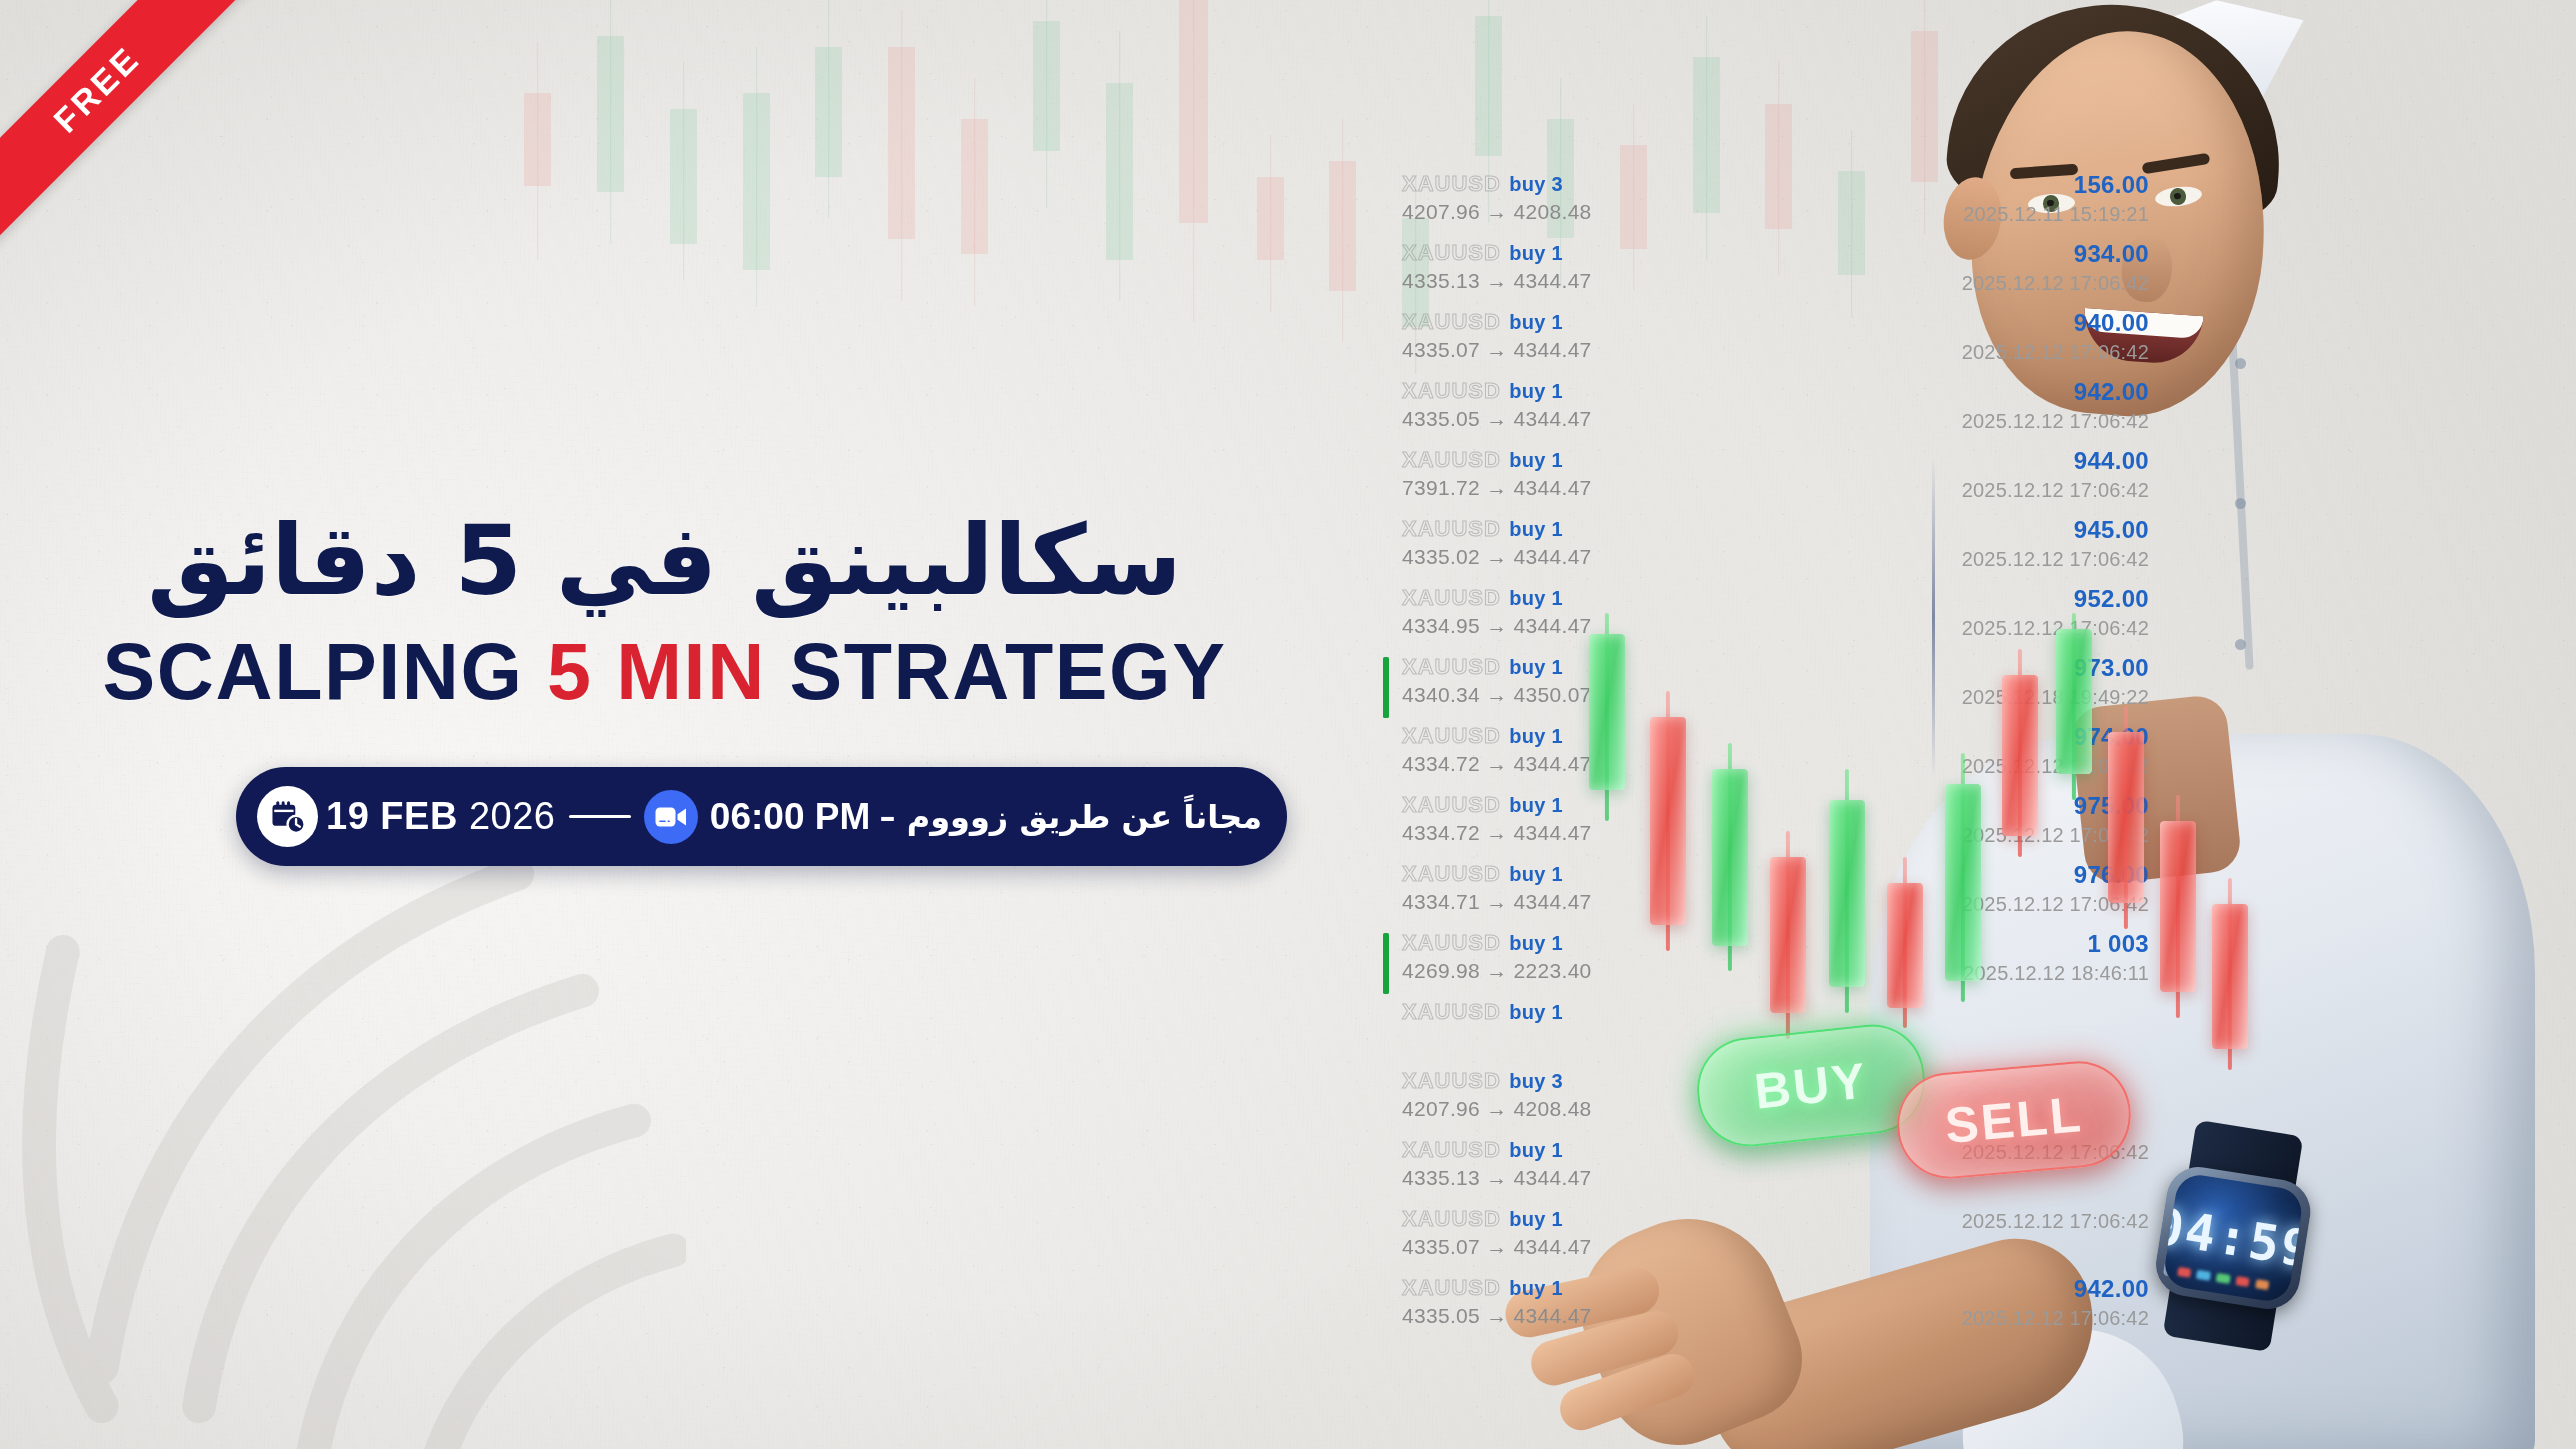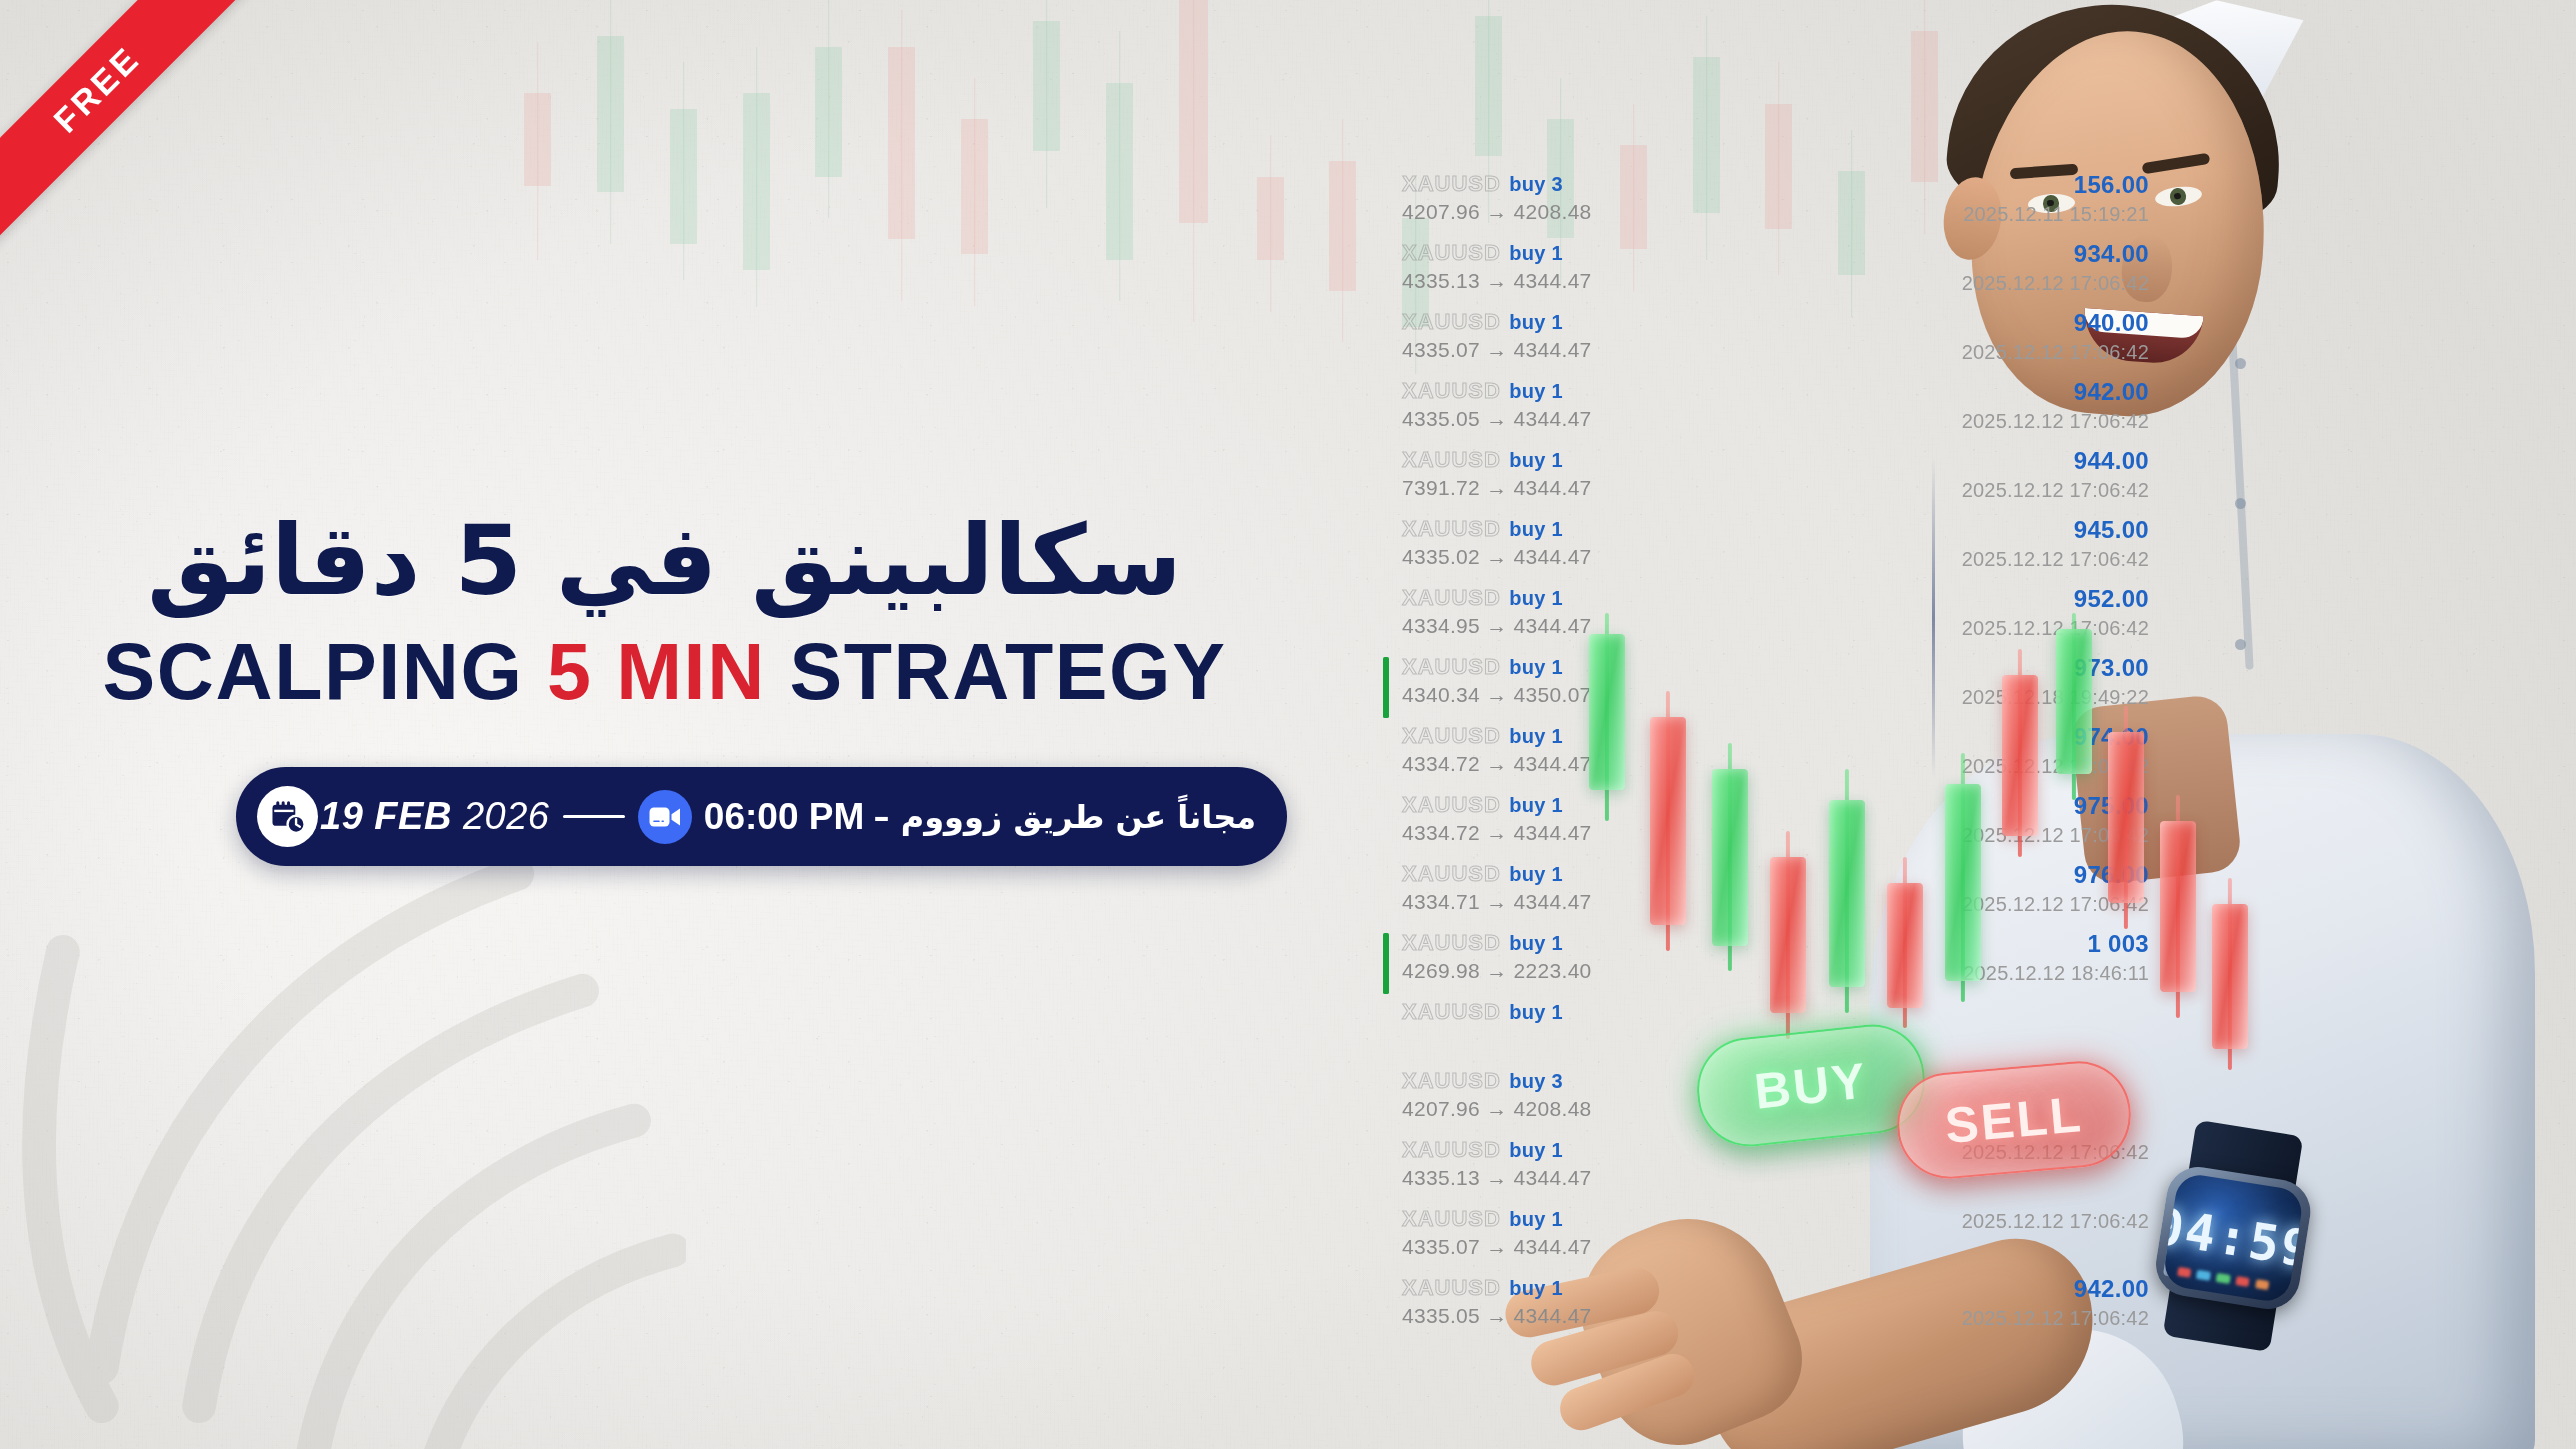--- a/index.html
+++ b/index.html
@@ -116,22 +116,21 @@
     z-index:24;
   }
   .cal-badge {
     flex:0 0 auto; width:61px; height:61px; border-radius:50%;
     background:#fff; display:flex; align-items:center; justify-content:center;
   }
   .cal-badge svg { width:38px; height:38px; }
   .pill-date {
     color:#fff; font-family:"Liberation Sans", sans-serif;
     font-size:38px; letter-spacing:0.5px; white-space:nowrap;
-    margin-left:2px;
-    font-style:italic;
+    margin-left:8px;
   }
   .pill-date .d { font-weight:700; }
   .pill-date .y { font-weight:400; }
   .pill-dash {
     flex:0 0 auto; width:62px; height:3.1px; background:#ffffff;
     margin:0 13.5px; border-radius:1.6px;
   }
   .zoom-badge {
     flex:0 0 auto; width:54px; height:54px; border-radius:50%;
     background:#3d6bf5; display:flex; align-items:center; justify-content:center;

